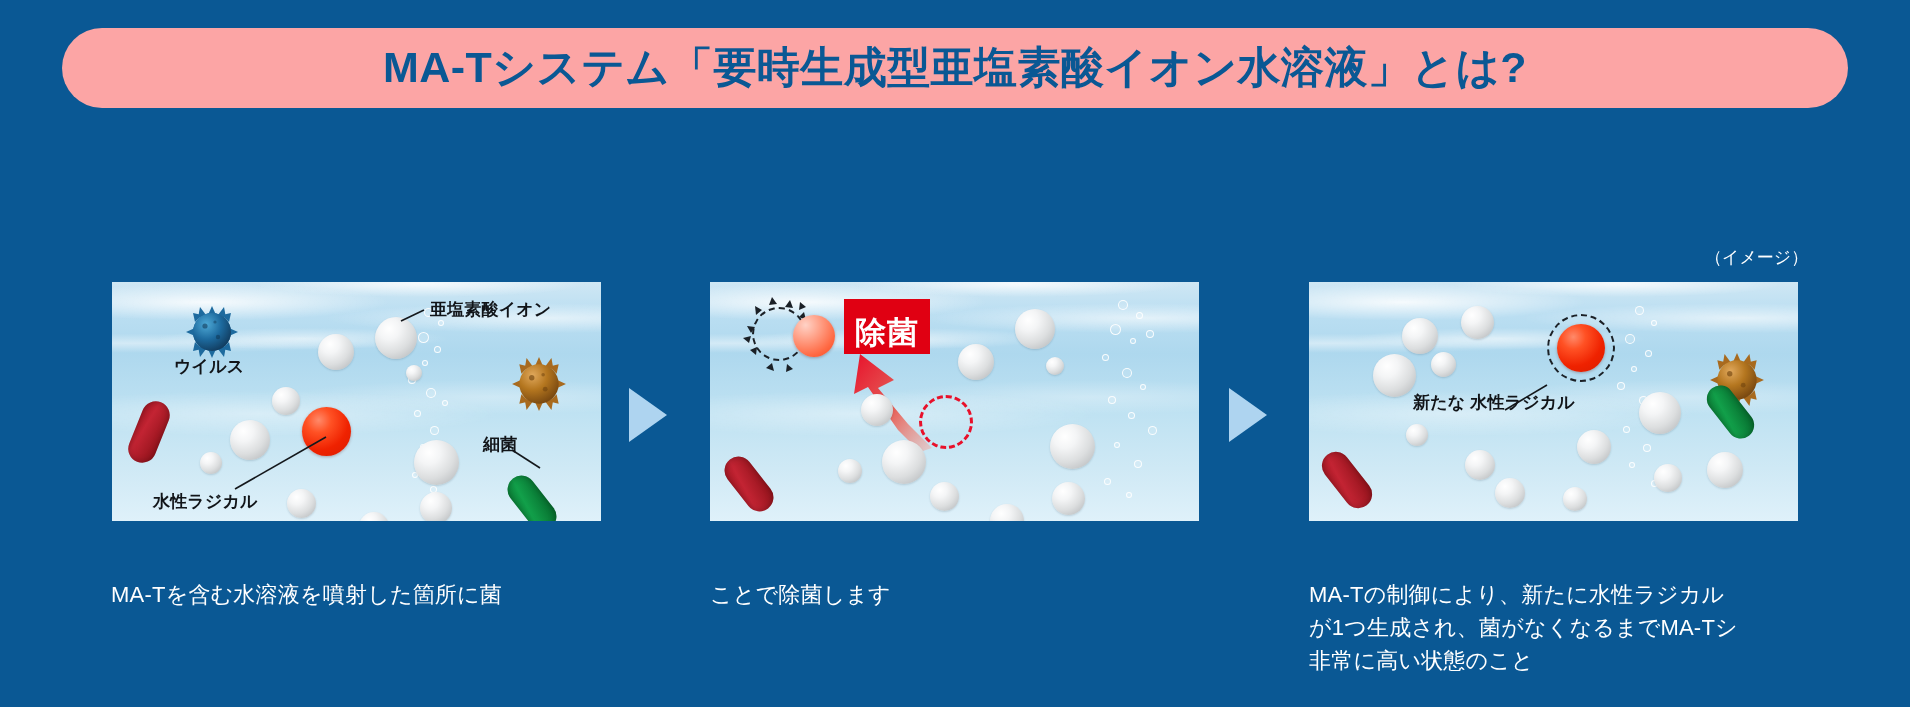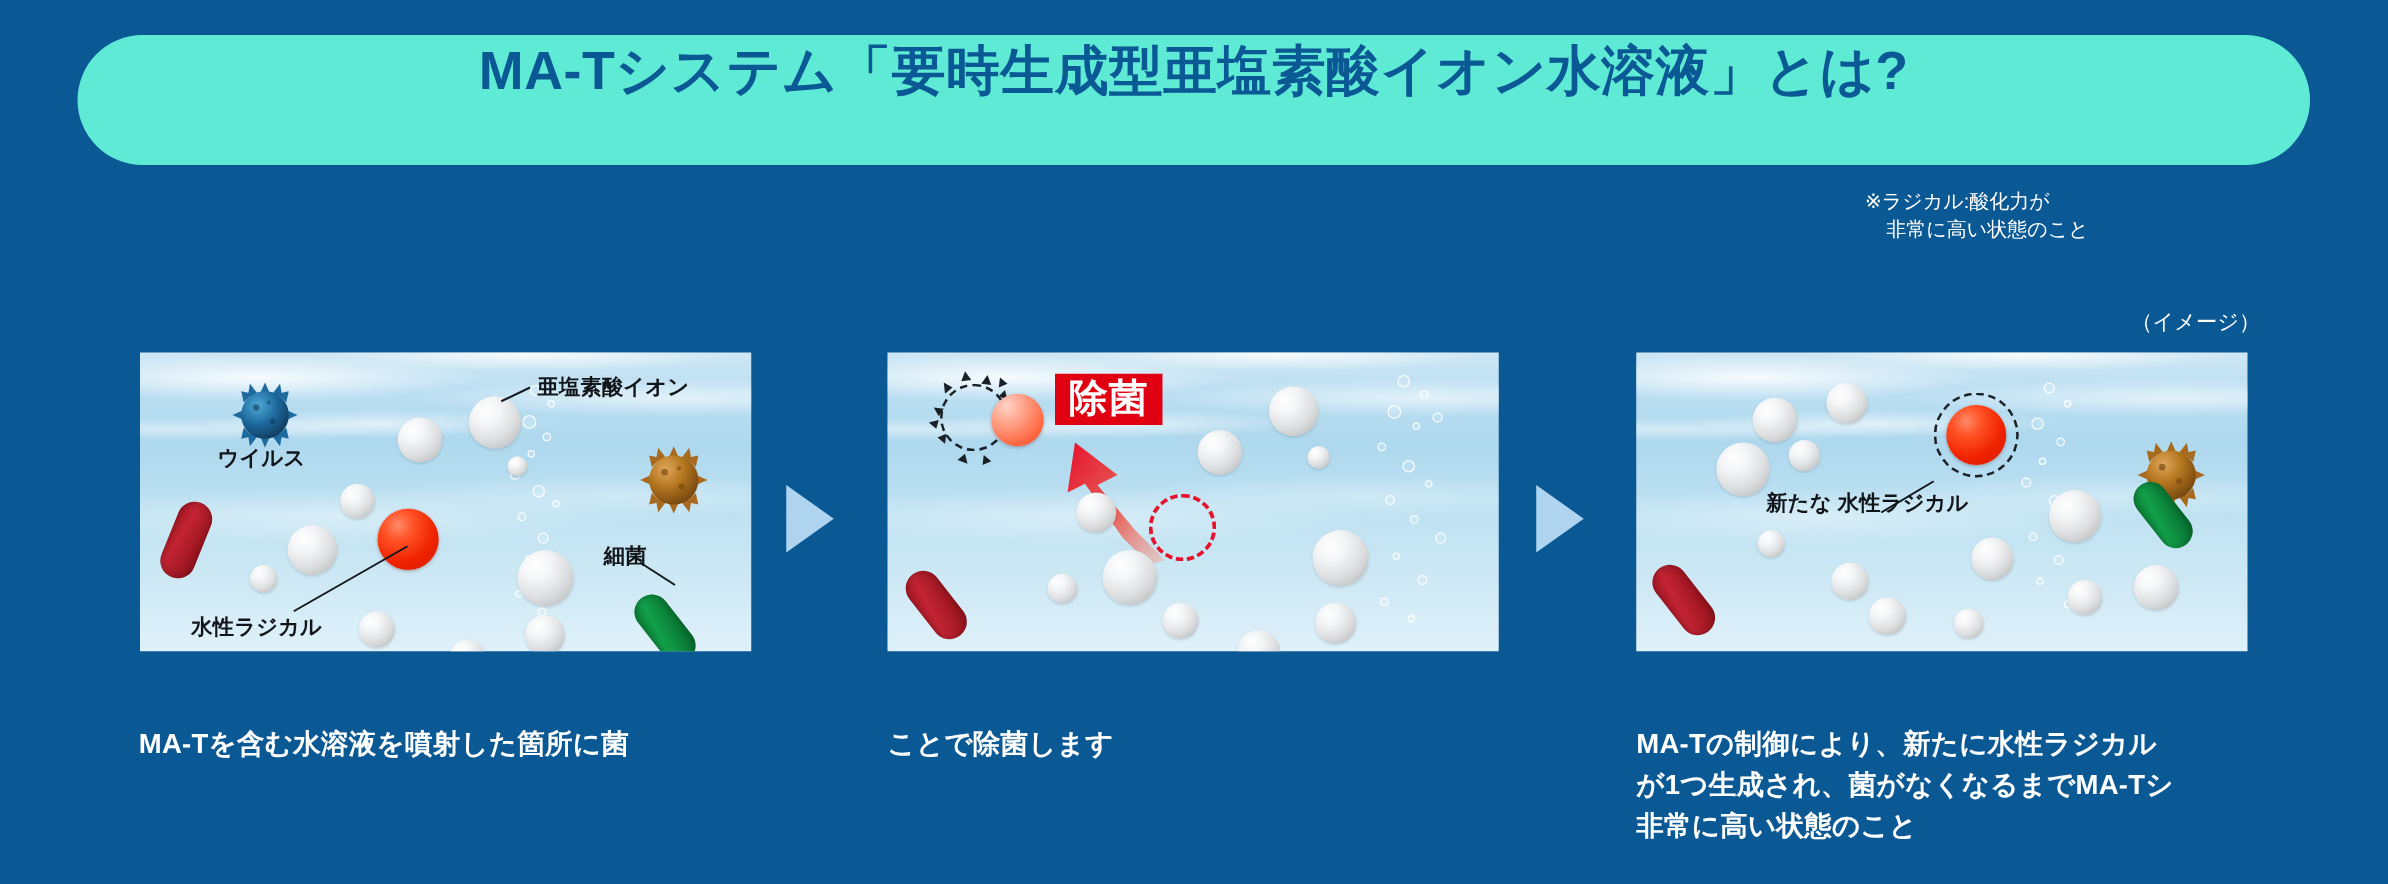--- a/index.html
+++ b/index.html
@@ -17,25 +17,25 @@
     position: relative;
     -webkit-font-smoothing: antialiased;
   }
 
   
   .title-pill {
     position: absolute;
     left: 62px;
     top: 28px;
     width: 1786px;
-    height: 104px;
-    background: #5eead4;
+    height: 80px;
+    background: #fca5a5;
     border-radius: 52px;
     display: flex;
-    align-items: flex-start;
+    align-items: center;
     justify-content: center;
   }
   .title-text {
     color: #0a5894;
     font-size: 43px;
     font-weight: bold;
     letter-spacing: 0.01em;
     white-space: nowrap;
   }
 
@@ -184,21 +184,21 @@
   }
   .leader { position: absolute; stroke: #14181c; stroke-width: 1.6; fill: none; }
 
   
   .badge-jokin {
     position: absolute;
     background: #e00012;
     color: #ffffff;
     font-size: 31px;
     font-weight: bold;
-    padding: 3px 11px 5px 11px;
+    padding: 17px 11px 5px 11px;
     letter-spacing: .03em;
     line-height: 1.08;
     white-space: nowrap;
   }
 
   
   .dashed-red {
     position: absolute;
     border-radius: 50%;
     border: 3px dashed #e8102a;
@@ -222,42 +222,38 @@
     border-left: 38px solid #aed4f0;
   }
   .step-arrow.a1 { left: 629px; }
   .step-arrow.a2 { left: 1229px; }
 
   
   .caption {
     position: absolute;
     color: #ffffff;
     font-size: 22px;
-    font-weight: bold;
+    font-weight: normal;
     line-height: 33px;
     letter-spacing: .01em;
   }
   .caption.c1 { left: 111px; top: 578px; width: 520px; }
   .caption.c2 { left: 710px; top: 578px; width: 520px; }
   .caption.c3 { left: 1309px; top: 578px; width: 540px; }
   .caption .ln { display: block; white-space: nowrap; }
 </style>
 </head>
 <body>
 
 <div class="title-pill">
   <div class="title-text">MA-Tシステム「要時生成型亜塩素酸イオン水溶液」とは?</div>
 </div>
 
 <div class="subtitle-row">
 
-  <div class="footnote">
-    <span class="fn-l1">※ラジカル:酸化力が</span>
-    <span class="fn-l2">非常に高い状態のこと</span>
-  </div>
 </div>
 
 <div class="image-note">（イメージ）</div>
 
 <div class="panels">
 
   <div class="panel p1">
     <div class="water-top"></div>
     <div class="water-mid"></div>
 

